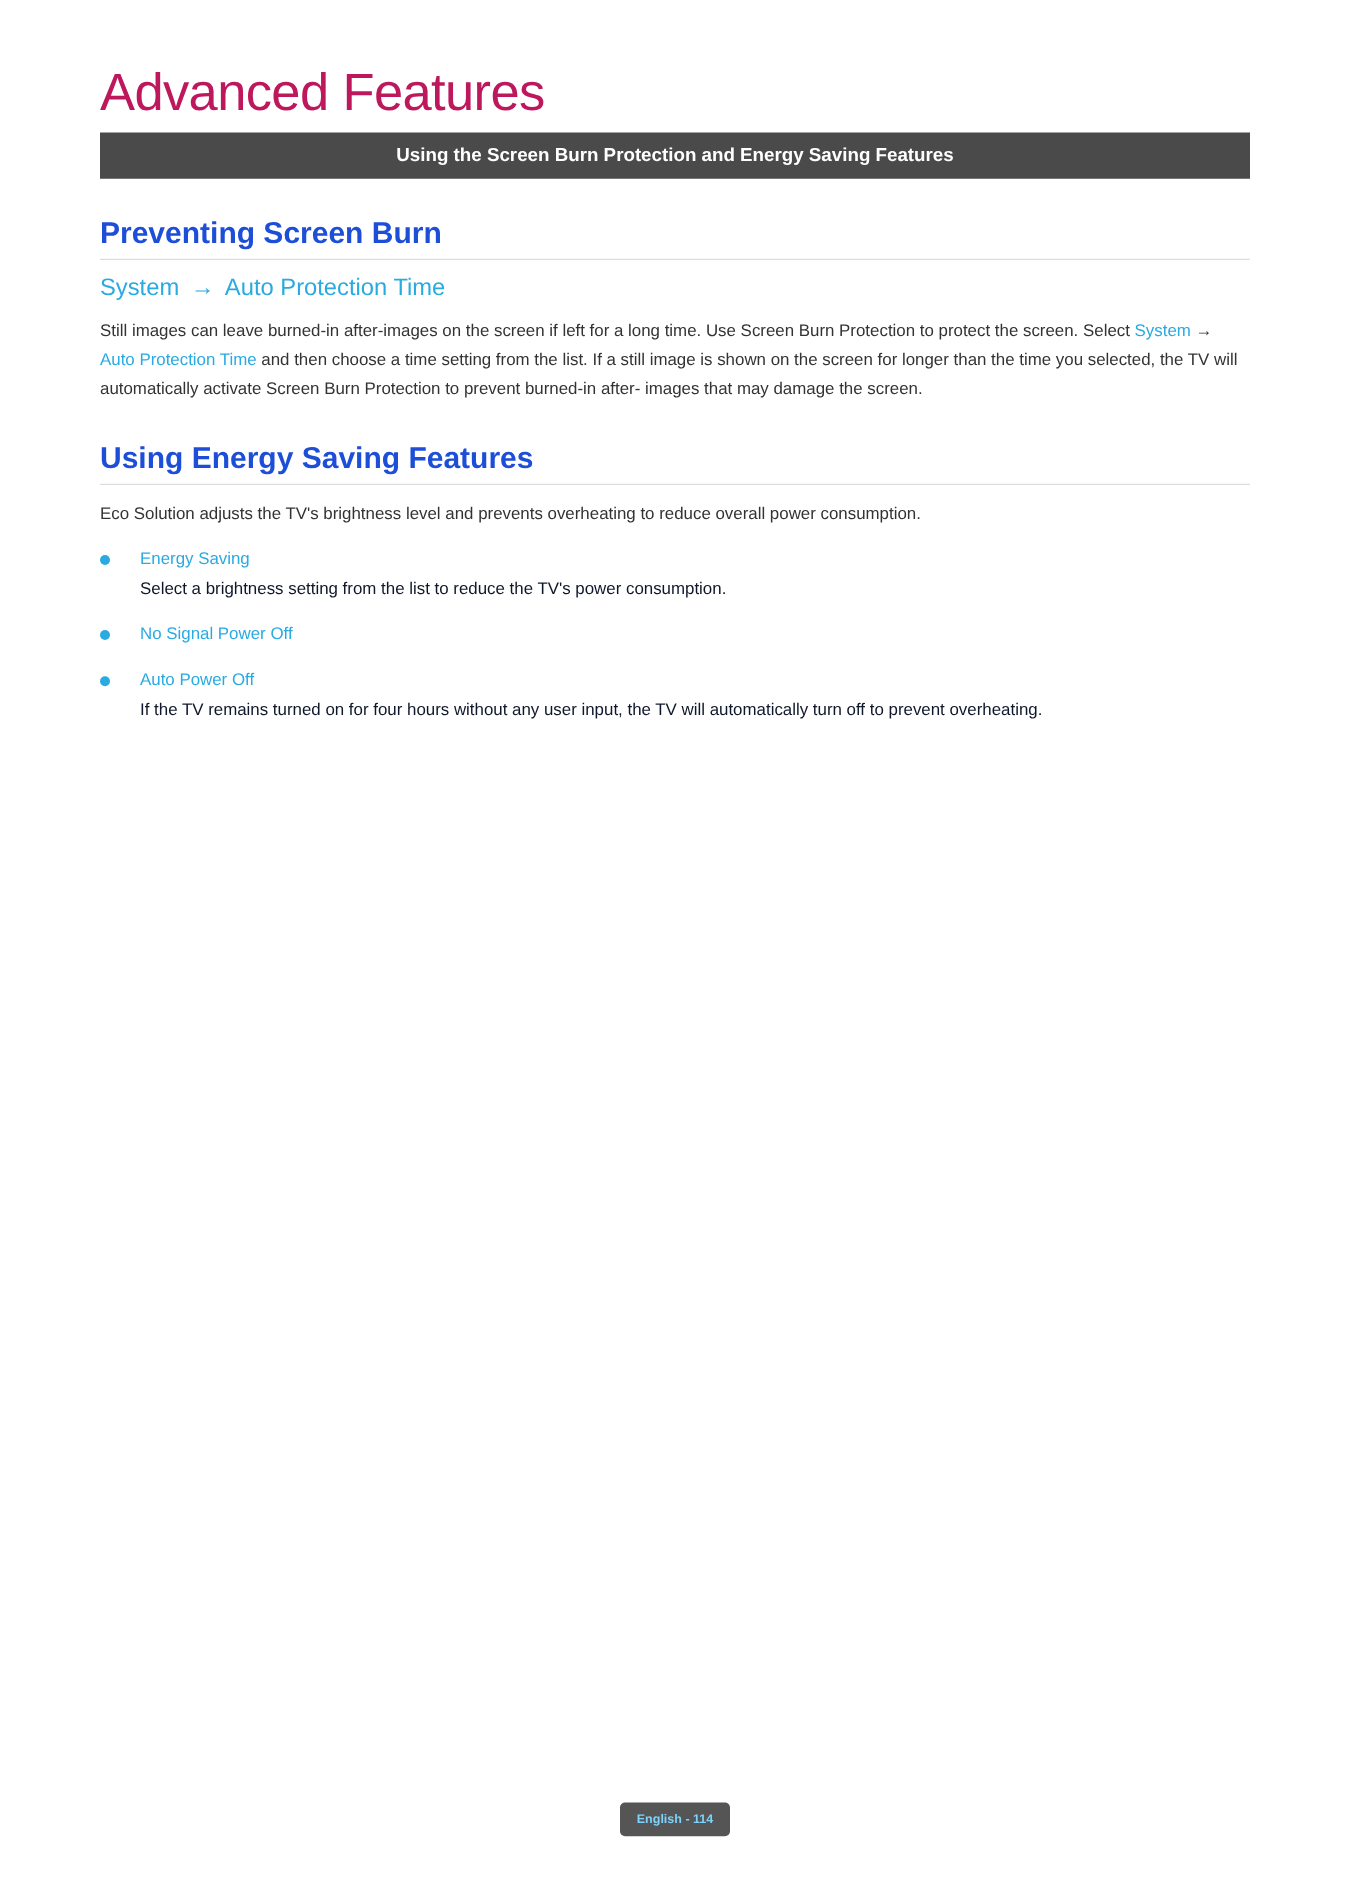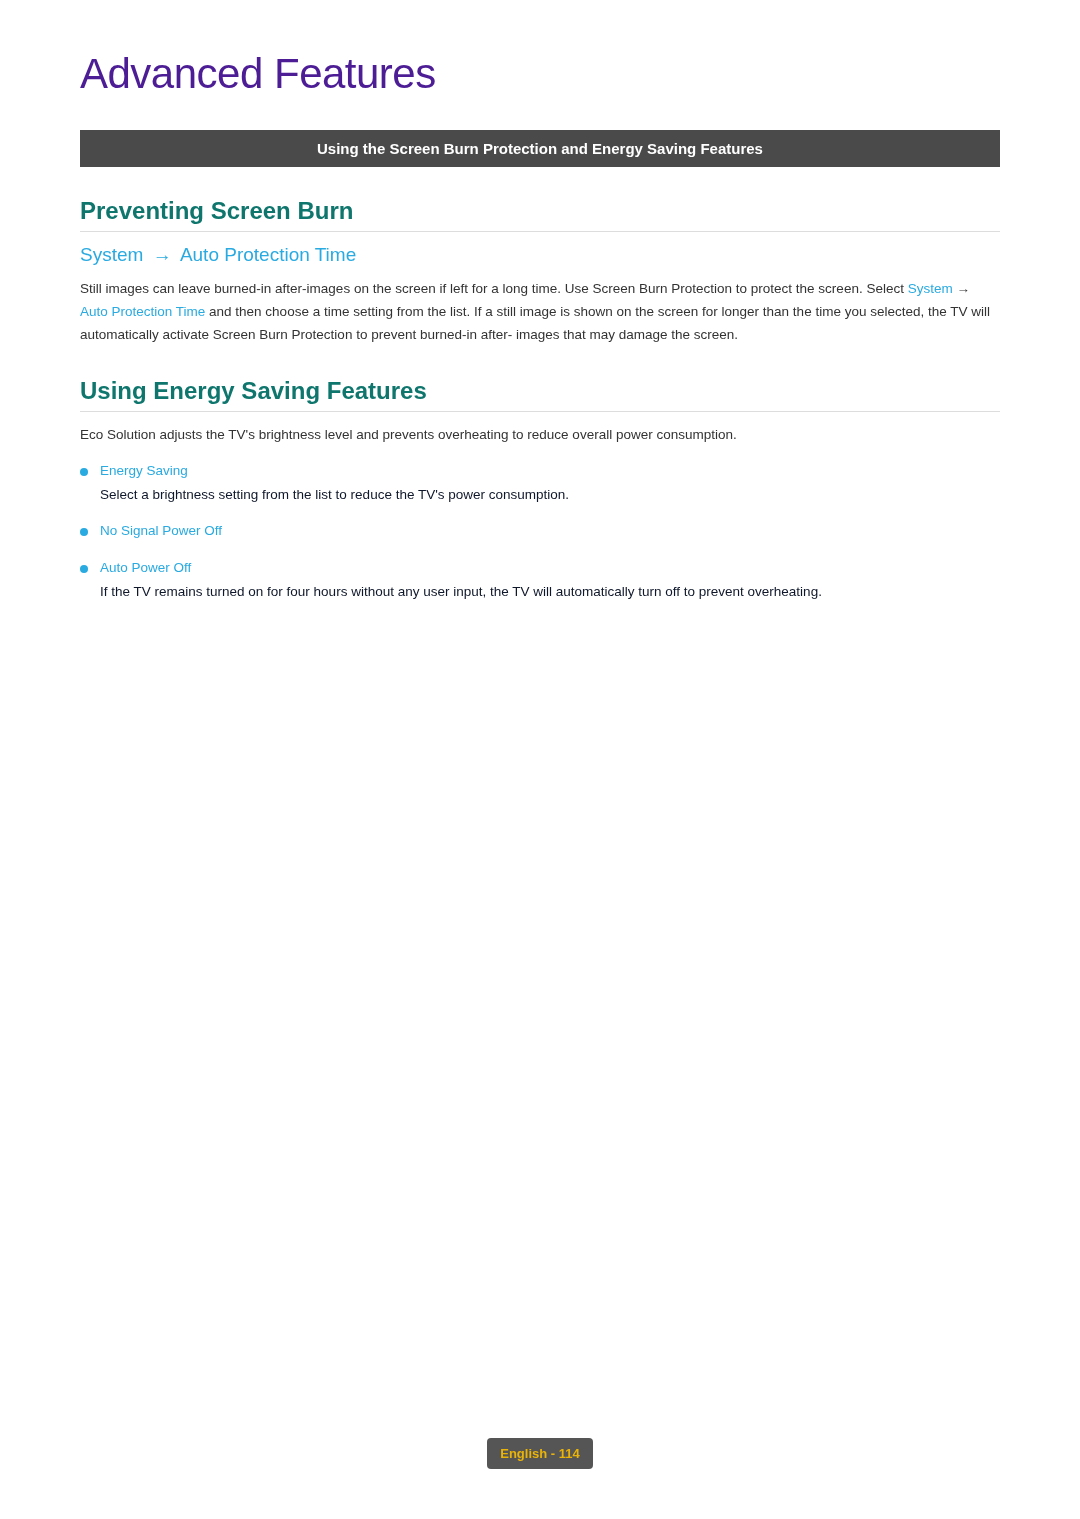--- a/index.html
+++ b/index.html
@@ -21,43 +21,43 @@
     .page-container {
       width: 100%;
       min-height: 1519px;
       padding: 50px 80px 80px 80px;
       position: relative;
     }
 
     .page-title {
       font-size: 42px;
       font-weight: 300;
-      color: #4c1d95;
-      margin-bottom: 32px;
+      color: #be185d;
+      margin-bottom: 8px;
       letter-spacing: -0.5px;
     }
 
     .section-header {
       background-color: #4a4a4a;
       color: #ffffff;
       text-align: center;
       padding: 10px 8px;
       font-size: 15px;
       font-weight: bold;
       margin-bottom: 30px;
     }
 
     .content-section {
       margin-bottom: 30px;
     }
 
     .section-title {
       font-size: 24px;
       font-weight: bold;
-      color: #0f766e;
+      color: #1d4ed8;
       margin-bottom: 12px;
       padding-bottom: 6px;
       border-bottom: 1px solid #dddddd;
     }
 
     .nav-path {
       color: #29aae1;
       font-size: 19px;
       margin-bottom: 12px;
     }
@@ -81,20 +81,21 @@
     .bullet-list {
       list-style: none;
       padding: 0;
       margin: 0 0 10px 0;
     }
 
     .bullet-list li {
       display: flex;
       align-items: flex-start;
       margin-bottom: 16px;
+      gap: 12px;
     }
 
     .bullet-dot {
       width: 8px;
       height: 8px;
       background-color: #29aae1;
       border-radius: 50%;
       margin-top: 5px;
       margin-right: 12px;
       flex-shrink: 0;
@@ -122,24 +123,24 @@
       bottom: 50px;
       left: 0;
       right: 0;
       display: flex;
       justify-content: center;
       align-items: center;
     }
 
     .page-number-badge {
       background-color: #555555;
-      color: #eab308;
+      color: #7dd3fc;
       padding: 8px 13px;
       border-radius: 4px;
-      font-size: 13px;
+      font-size: 10px;
       font-weight: bold;
     }
   </style>
 </head>
 <body>
 
 <div class="page-container">
 
   <h1 class="page-title">Advanced Features</h1>
 

